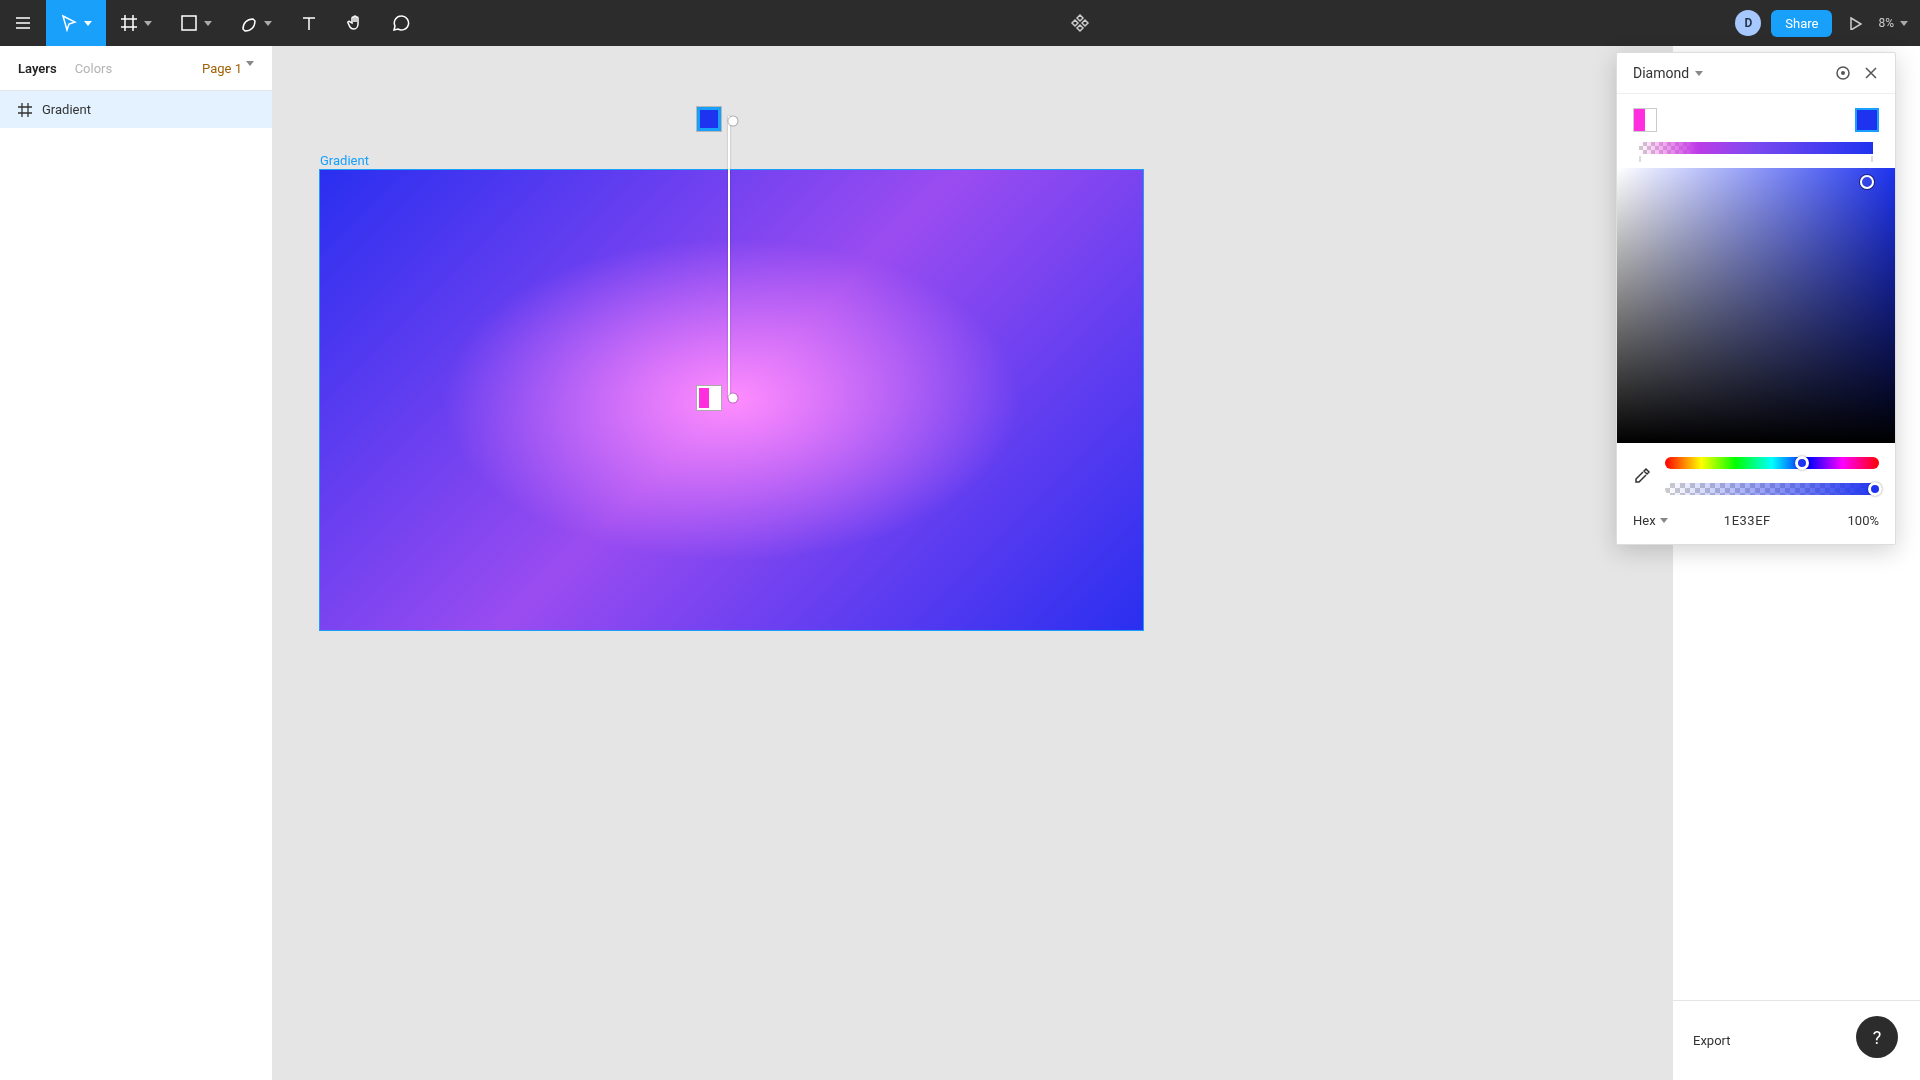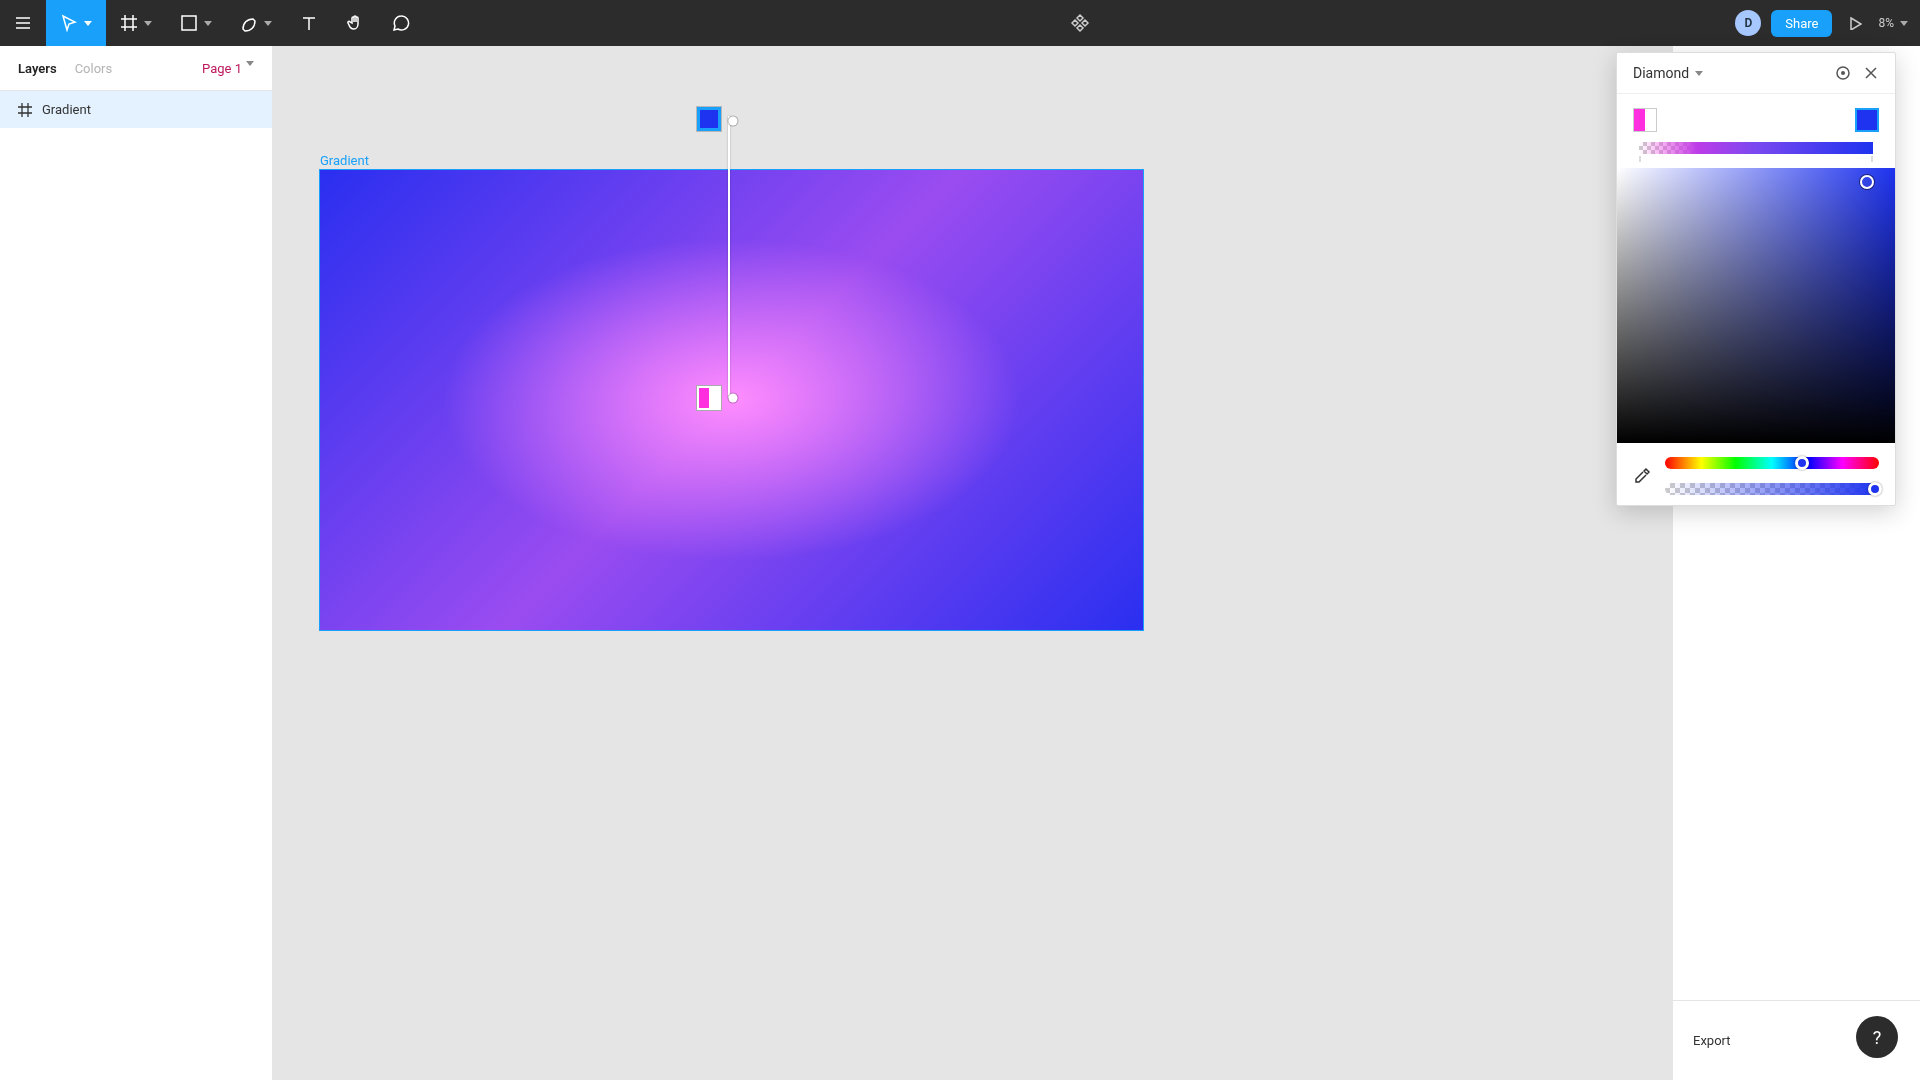--- a/index.html
+++ b/index.html
@@ -39,21 +39,21 @@
     position:absolute; left:0; top:46px; bottom:0; width:273px;
     background:#fff; border-right:1px solid #e5e5e5;
     display:flex; flex-direction:column;
   }
   .lp-tabs{
     display:flex; align-items:center; height:45px; padding:0 18px;
     border-bottom:1px solid #e5e5e5; font-size:13px;
   }
   .lp-tabs .tab{ margin-right:18px; cursor:pointer; color:#b3b3b3; }
   .lp-tabs .tab.active{ color:#222; font-weight:600; }
-  .lp-tabs .pageSel{ margin-left:auto; display:flex; align-items:flex-start; gap:4px; color:#be185d; cursor:pointer;}
+  .lp-tabs .pageSel{ margin-left:auto; display:flex; align-items:flex-start; gap:4px; color:#a16207; cursor:pointer;}
   .lp-tabs .pageSel .caret{ width:0; height:0; border-left:4px solid transparent; border-right:4px solid transparent; border-top:5px solid #888;}
   .layer-row{
     display:flex; align-items:center; height:37px; padding:0 18px; gap:10px;
     background:#e4f2ff; font-size:13px; color:#333; cursor:pointer;
   }
   .layer-row svg{ width:14px; height:14px; stroke:#333; fill:none; stroke-width:1.3;}
 
   
   .canvas{
     position:absolute; left:273px; right:0; top:46px; bottom:0;
@@ -328,16 +328,24 @@
     <div class="slider-col">
       <div class="slider hue">
         <div class="knob hue"></div>
       </div>
       <div class="slider alpha">
         <div class="knob alpha"></div>
       </div>
     </div>
   </div>
 
+  <div class="hex-row">
+    <div class="mode">
+      <span>Hex</span>
+      <span class="caret"></span>
+    </div>
+    <div class="hexval">1E33EF</div>
+    <div class="opval">100%</div>
+  </div>
 
 </div>
 
 <div class="help">?</div>
 
 </body></html>

